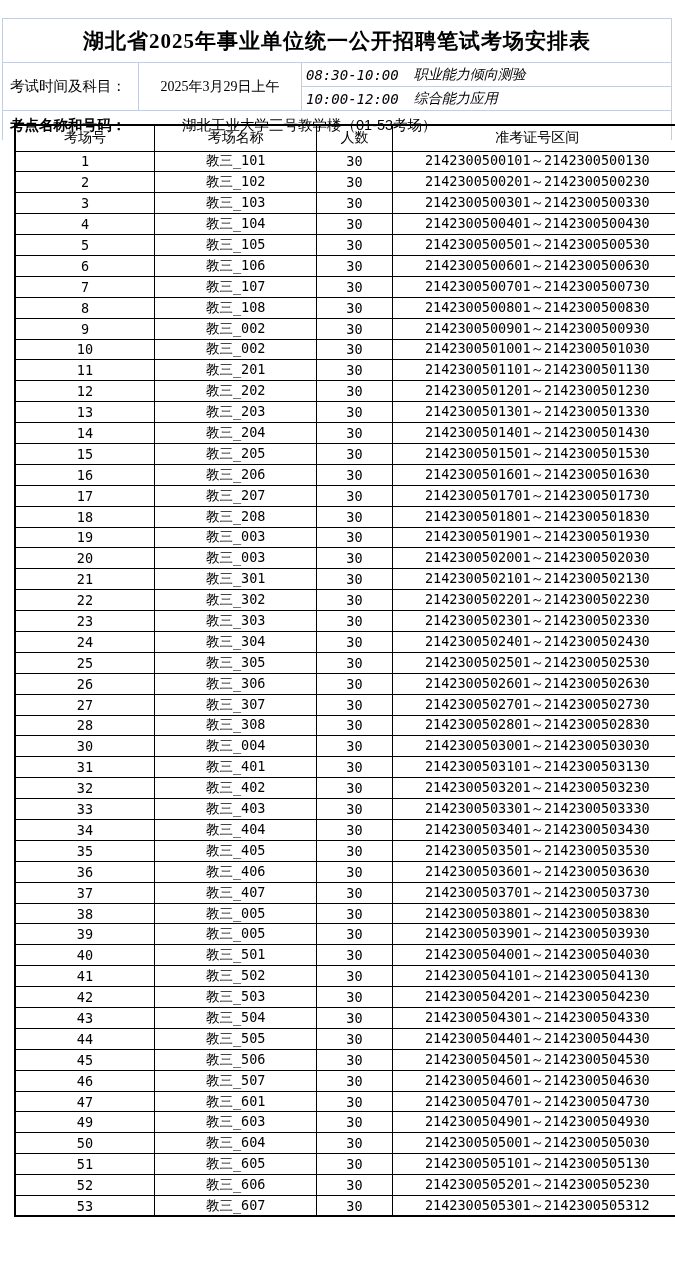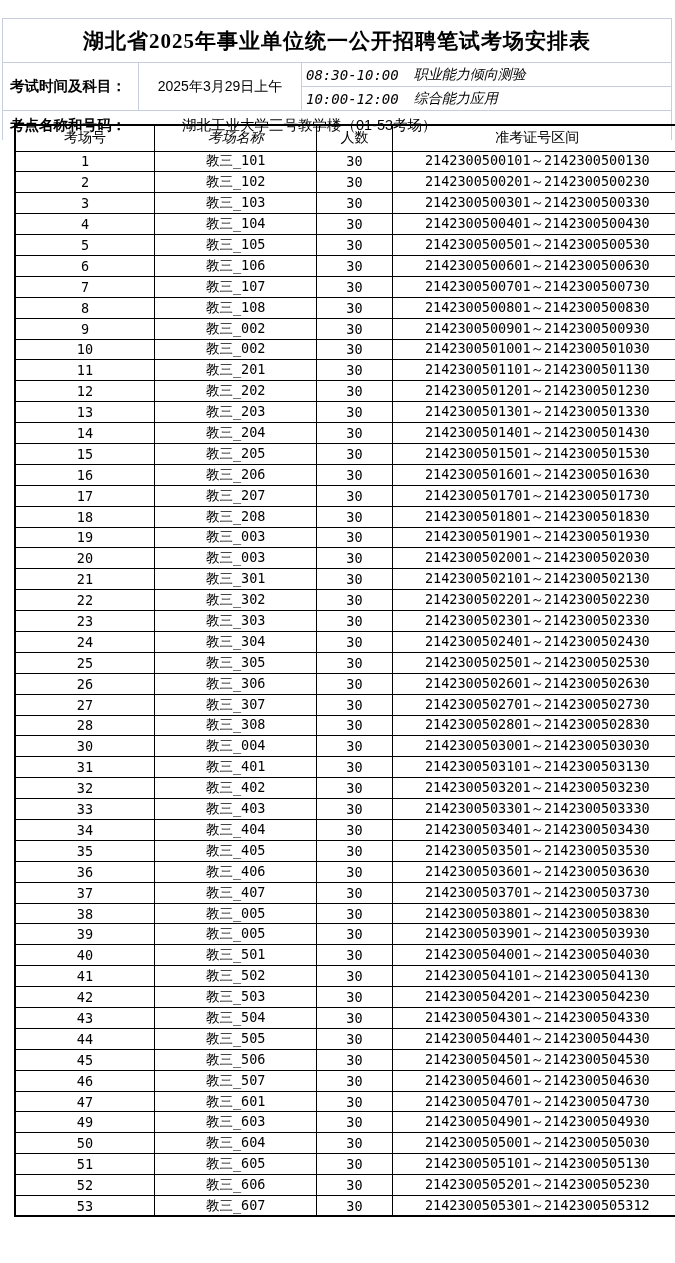--- a/index.html
+++ b/index.html
@@ -31,28 +31,28 @@
   }
   .time-row {
     display: grid;
     grid-template-columns: 136px 163px 1fr;
     height: 48px;
     border-bottom: 1px solid var(--grid-light, #c6cede);
   }
   .label-cell {
     display: flex; align-items: center;
     padding-left: 7px;
-    font-weight: bold;
+    font-weight: normal;
     font-size: 14.5px;
     border-right: 1px solid var(--grid-light, #c6cede);
   }
   .date-cell {
     display: flex; align-items: center; justify-content: center;
     font-size: 14px;
-    font-family: Liberation Sans, sans-serif;
+    font-family: Liberation Serif, serif;
     border-right: 1px solid var(--grid-light, #c6cede);
   }
   .sessions { display: flex; flex-direction: column; }
   .session {
     flex: 1;
     display: flex; align-items: center;
     padding-left: 4px;
     font-size: 14px;
     font-family: "DejaVu Sans Mono", "Liberation Sans", monospace;
     font-style: italic;
@@ -94,21 +94,21 @@
   .data-table th {
     height: 26px;
     font-size: 14px;
   }
   .data-table td {
     height: 20.9px;
     font-size: 13.5px;
     font-family: "DejaVu Sans Mono", "Liberation Sans", monospace;
   }
   .col-no    { width: 139px; }
-  .col-name  { width: 162px; font-style: italic; }
+  .col-name  { width: 162px; }
   .col-count { width: 75px;  }
   .col-range { width: 290px; }
 </style>
 </head>
 <body>
 
 <div class="sheet">
 
   <div class="info-wrap">
     <div class="title-cell">湖北省2025年事业单位统一公开招聘笔试考场安排表</div>

